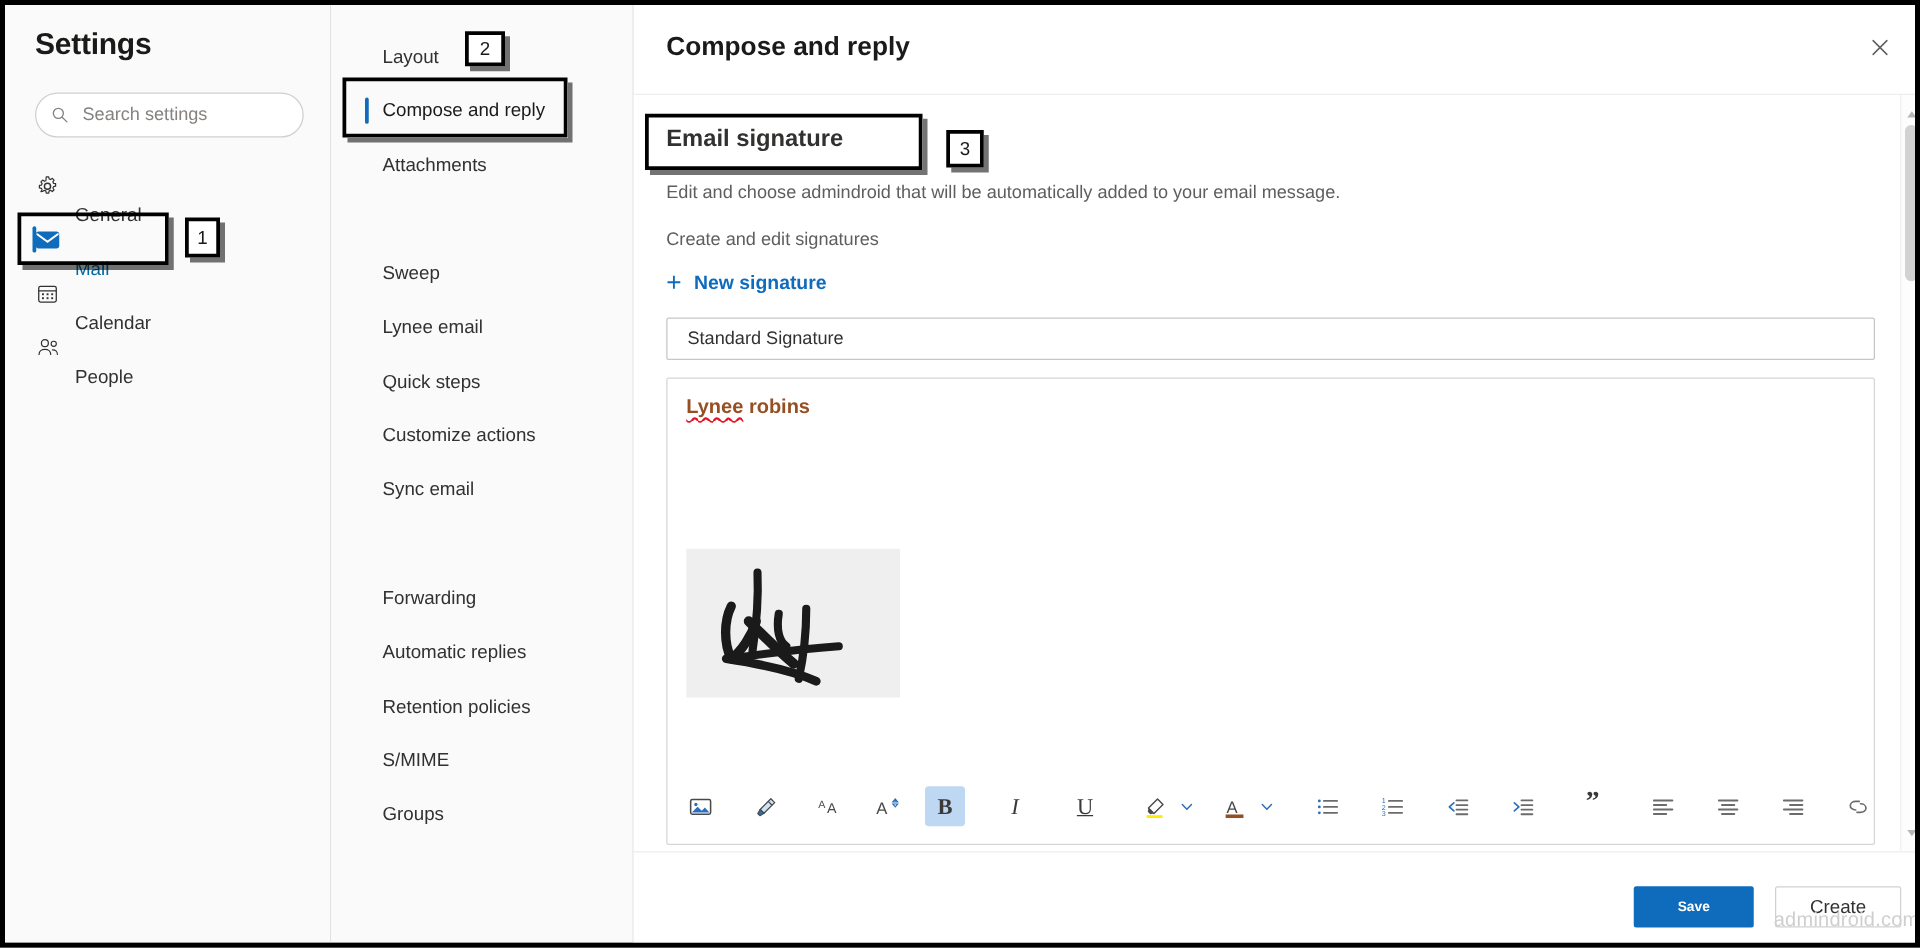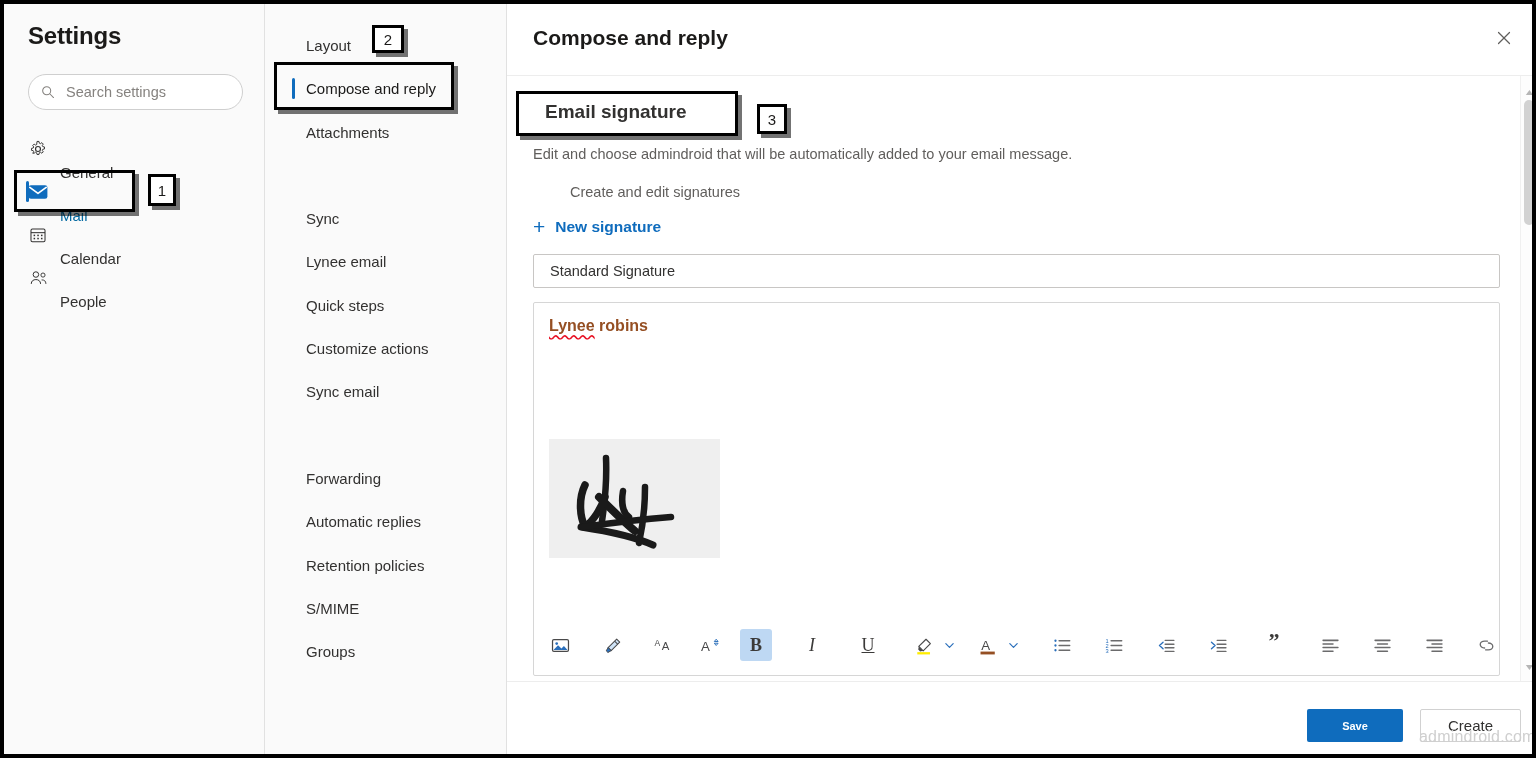--- a/index.html
+++ b/index.html
@@ -114,30 +114,30 @@
     cursor: pointer;
   }
 
   #content {
     position: absolute; left: 0; top: 72px;
     width: 1029px; height: 605px;
     background: #ffffff;
   }
 
   #section-title {
-    position: absolute; left: 38px; top: 25px;
+    position: absolute; left: 26px; top: 25px;
     font-size: 19px; font-weight: 600; color: #323130;
   }
   #section-desc {
     position: absolute; left: 26px; top: 70px;
     font-size: 14.5px; color: #605e5c;
   }
   #section-sub {
     position: absolute; left: 26px; top: 108px;
-    font-size: 14.5px; color: #605e5c; margin-left: 37px;
+    font-size: 14.5px; color: #605e5c;
   }
   #new-sig {
     position: absolute; left: 26px; top: 140px;
     display: flex; align-items: center;
     color: #0f6cbd; font-size: 15.5px; font-weight: 600;
     cursor: pointer;
   }
   #new-sig .plus { font-size: 21px; font-weight: 400; margin-right: 10px; line-height: 1; }
 
   #sig-name-field {
@@ -355,21 +355,21 @@
         <span>Layout</span>
       </div>
     <div class="mid-item selected" style="top:68px">
         <div class="accent"></div>
         <span>Compose and reply</span>
       </div>
     <div class="mid-item" style="top:112px">
         <span>Attachments</span>
       </div>
     <div class="mid-item" style="top:198px">
-        <span>Sync</span>
+        <span>Sweep</span>
       </div>
     <div class="mid-item" style="top:241px">
         <span>Lynee email</span>
       </div>
     <div class="mid-item" style="top:285px">
         <span>Quick steps</span>
       </div>
     <div class="mid-item" style="top:328px">
         <span>Customize actions</span>
       </div>

